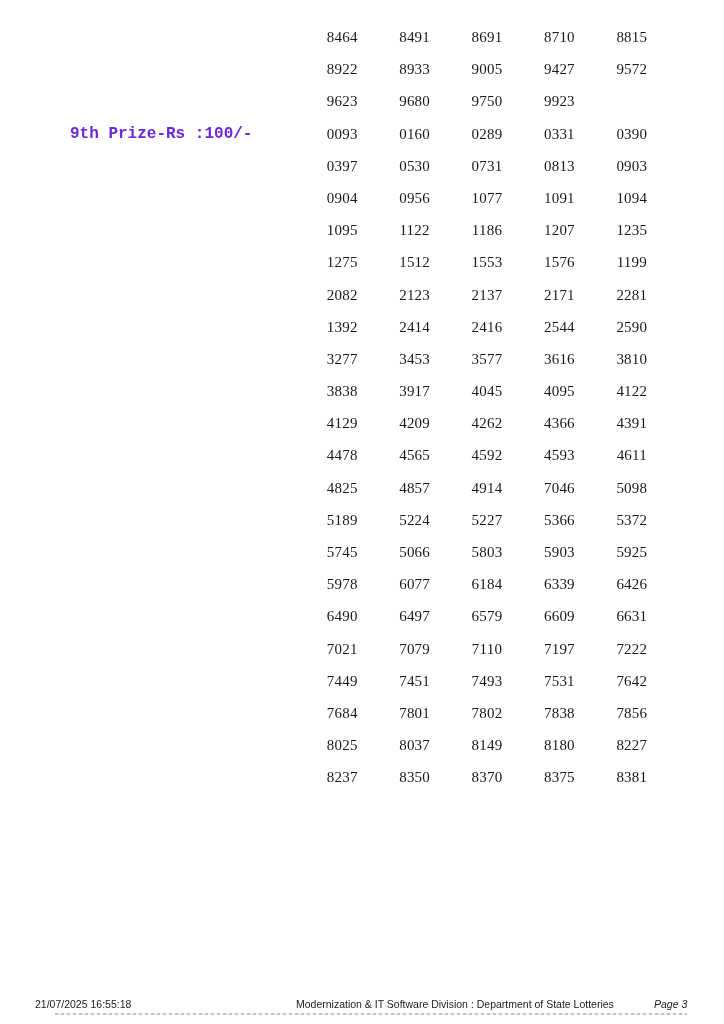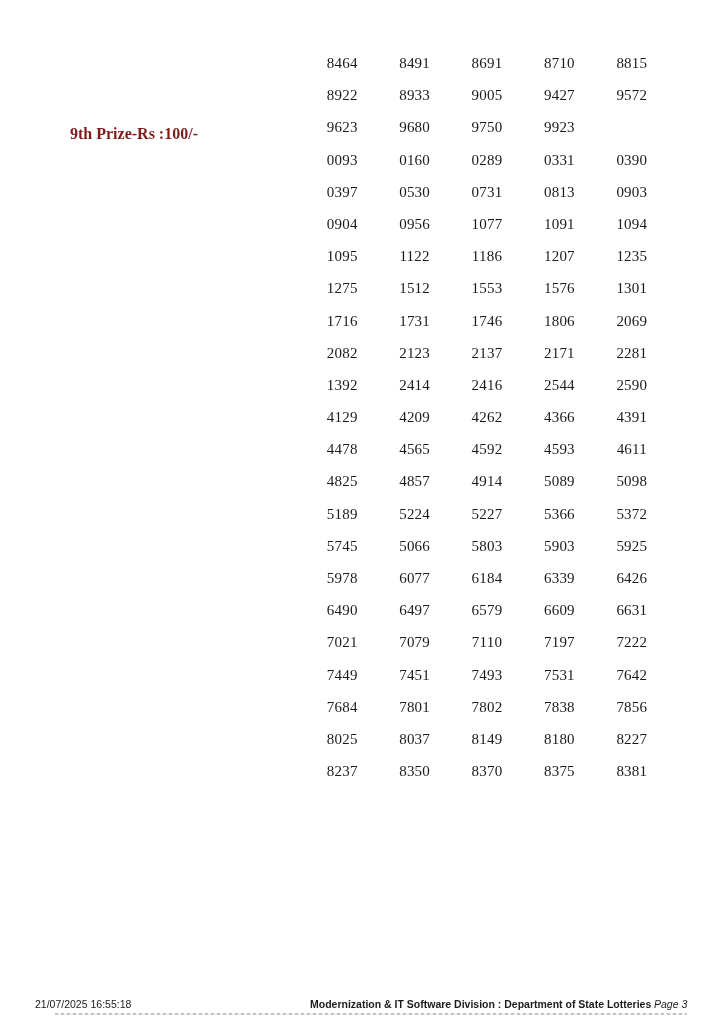--- a/index.html
+++ b/index.html
@@ -10,33 +10,32 @@
     background: #ffffff;
     font-family: "Liberation Serif", serif;
     overflow: hidden;
   }
   .prize-label {
     position: absolute;
     left: 70px;
     top: 118px;
     height: 32.2px;
     line-height: 32.2px;
-    font-family: Liberation Serif, serif;
+    font-family: Liberation Mono, monospace;
     font-weight: bold;
     font-size: 16px;
-    color: #7f1d1d;
+    color: #6d28d9;
     white-space: nowrap;
     text-align: center;
   }
   .numbers-grid {
     position: absolute;
     left: 306px;
     top: 21px;
     width: 362px;
-    margin-top: 26px;
   }
   .num-row {
     display: grid;
     grid-template-columns: repeat(5, 1fr);
     height: 32.2px;
   }
   .num-cell {
     display: block;
     text-align: center;
     line-height: 32.2px;
@@ -50,21 +49,21 @@
     left: 0;
     top: 996px;
     width: 724px;
     height: 16px;
     font-family: "Liberation Sans", sans-serif;
     font-size: 10.5px;
     color: #1c1c1c;
     padding-left: 27px;
   }
   .footer-timestamp { position: absolute; left: 35px; top: 2px; white-space: nowrap; }
-  .footer-division  { position: absolute; left: 310px; top: 2px; white-space: nowrap; font-weight: bold; }
+  .footer-division  { position: absolute; left: 296px; top: 2px; white-space: nowrap; }
   .footer-page     { position: absolute; left: 654px; top: 2px; white-space: nowrap; font-style: italic; }
   .bottom-separator {
     position: absolute;
     left: 55px;
     top: 1013px;
     width: 632px;
     height: 2px;
     background: repeating-linear-gradient(90deg, #8f8f8f 0 3px, #e9e9e9 3px 6px);
     opacity: 0.55;
   }
@@ -124,62 +123,69 @@
         <span class="num-cell">1122</span>
         <span class="num-cell">1186</span>
         <span class="num-cell">1207</span>
         <span class="num-cell">1235</span>
       </div>
       <div class="num-row">
         <span class="num-cell">1275</span>
         <span class="num-cell">1512</span>
         <span class="num-cell">1553</span>
         <span class="num-cell">1576</span>
-        <span class="num-cell">1301</span>
-      </div>
-      <div class="num-row">
-        <span class="num-cell">1716</span>
-        <span class="num-cell">1731</span>
-        <span class="num-cell">1746</span>
-        <span class="num-cell">1806</span>
-        <span class="num-cell">2069</span>
+        <span class="num-cell">1199</span>
       </div>
       <div class="num-row">
         <span class="num-cell">2082</span>
         <span class="num-cell">2123</span>
         <span class="num-cell">2137</span>
         <span class="num-cell">2171</span>
         <span class="num-cell">2281</span>
       </div>
       <div class="num-row">
         <span class="num-cell">1392</span>
         <span class="num-cell">2414</span>
         <span class="num-cell">2416</span>
         <span class="num-cell">2544</span>
         <span class="num-cell">2590</span>
       </div>
       <div class="num-row">
+        <span class="num-cell">3277</span>
+        <span class="num-cell">3453</span>
+        <span class="num-cell">3577</span>
+        <span class="num-cell">3616</span>
+        <span class="num-cell">3810</span>
+      </div>
+      <div class="num-row">
+        <span class="num-cell">3838</span>
+        <span class="num-cell">3917</span>
+        <span class="num-cell">4045</span>
+        <span class="num-cell">4095</span>
+        <span class="num-cell">4122</span>
+      </div>
+      <div class="num-row">
         <span class="num-cell">4129</span>
         <span class="num-cell">4209</span>
         <span class="num-cell">4262</span>
         <span class="num-cell">4366</span>
         <span class="num-cell">4391</span>
       </div>
       <div class="num-row">
         <span class="num-cell">4478</span>
         <span class="num-cell">4565</span>
         <span class="num-cell">4592</span>
         <span class="num-cell">4593</span>
         <span class="num-cell">4611</span>
       </div>
       <div class="num-row">
         <span class="num-cell">4825</span>
         <span class="num-cell">4857</span>
         <span class="num-cell">4914</span>
-        <span class="num-cell">5089</span>
+        <span class="num-cell">7046</span>
         <span class="num-cell">5098</span>
       </div>
       <div class="num-row">
         <span class="num-cell">5189</span>
         <span class="num-cell">5224</span>
         <span class="num-cell">5227</span>
         <span class="num-cell">5366</span>
         <span class="num-cell">5372</span>
       </div>
       <div class="num-row">

